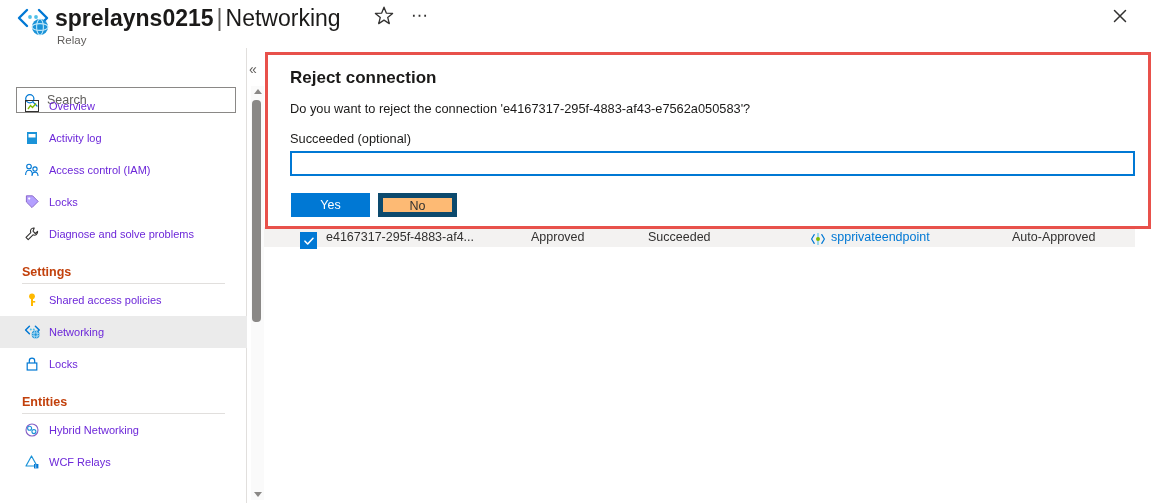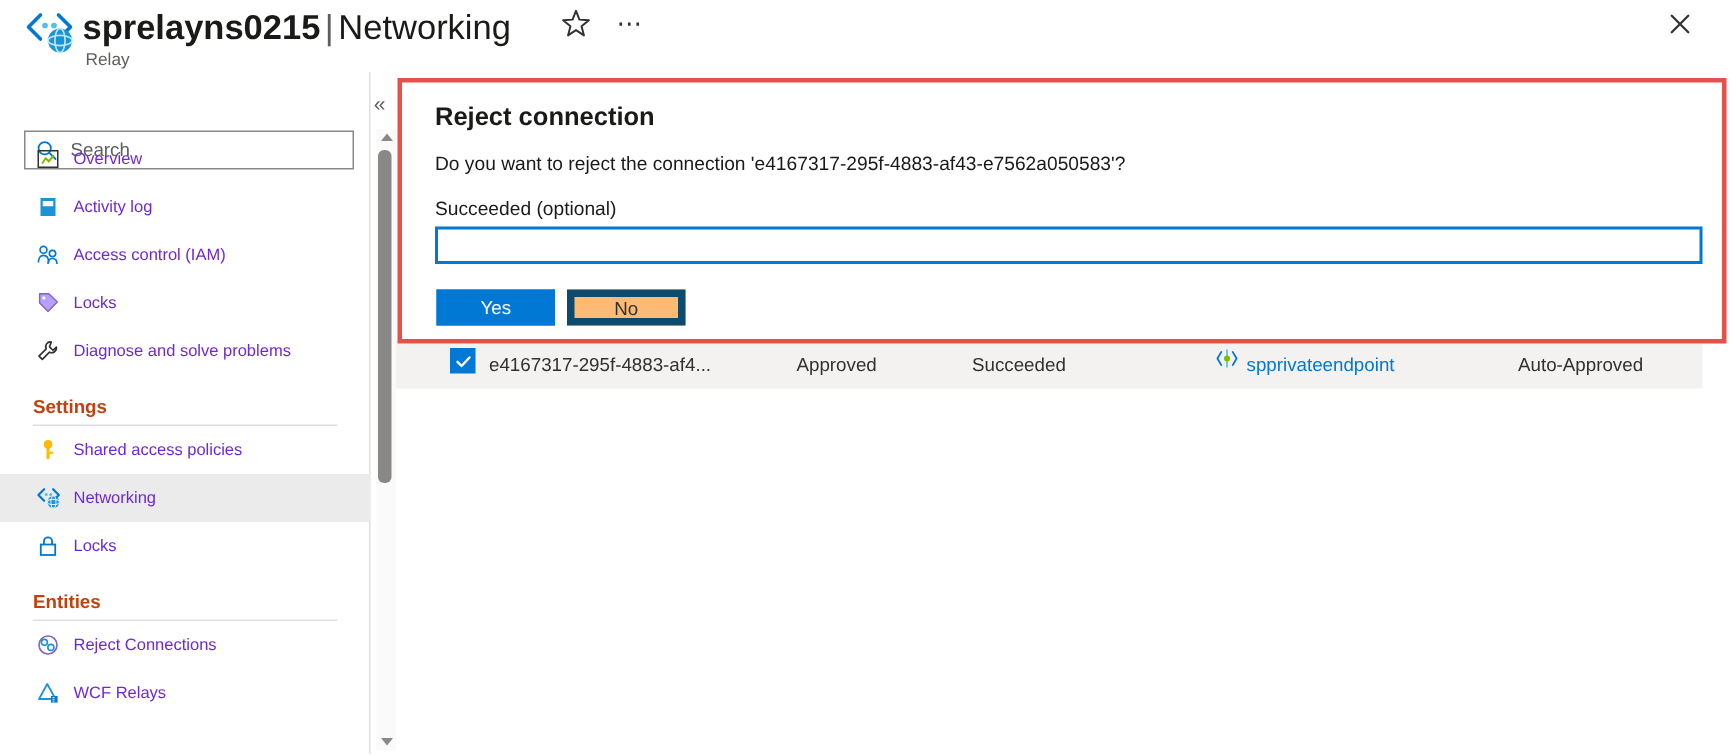--- a/index.html
+++ b/index.html
@@ -47,21 +47,21 @@
 
   
   .sb-track { position:absolute; left:251px; top:86px; width:13px; height:414px; background:#fafafa; }
   .sb-arrow-up { position:absolute; left:254px; top:89px; width:0;height:0; border-left:4px solid transparent; border-right:4px solid transparent; border-bottom:5px solid #8a8886; cursor:pointer;}
   .sb-arrow-down { position:absolute; left:254px; top:492px; width:0;height:0; border-left:4px solid transparent; border-right:4px solid transparent; border-top:5px solid #8a8886; cursor:pointer;}
   .sb-thumb { position:absolute; left:252px; top:100px; width:9px; height:222px; background:#8a8886; border-radius:4px; cursor:pointer; }
 
   
   .content { position:absolute; left:264px; top:48px; width:891px; height:455px; background:#fff; }
 
-  .table-row { position:absolute; left:0px; top:179px; width:871px; height:32px; background:#f3f2f1; display:flex; align-items:center; }
+  .table-row { position:absolute; left:0px; top:179px; width:871px; height:20px; background:#f3f2f1; display:flex; align-items:center; }
   .row-check { position:absolute; left:36px; top:5px; width:17px; height:17px; background:#0078d4; display:flex; align-items:center; justify-content:center; cursor:pointer; }
   .cell { position:absolute; font-size:12.5px; color:#323130; white-space:nowrap; }
   .c-name { left:62px; }
   .c-status { left:225px;margin-left:42px; }
   .c-prov { left:384px; }
   .c-pe-icon { left:545px; top:3px; width:18px; height:18px; }
   .c-pe { left:567px; color:#0078d4; cursor:pointer; }
   .c-desc { left:708px;margin-left:40px; }
 
   
@@ -231,21 +231,21 @@
       <div class="nav-group-rule"></div>
 
       <div class="nav-item">
         <span class="ni-icon">
           <svg width="16" height="16" viewBox="0 0 16 16">
             <circle cx="8" cy="8" r="6" fill="none" stroke="#8661c5" stroke-width="1.1"></circle>
             <circle cx="5.6" cy="6.2" r="2" fill="none" stroke="#1b93d8" stroke-width="1.1"></circle>
             <circle cx="9.9" cy="9.6" r="2" fill="none" stroke="#1b93d8" stroke-width="1.1"></circle>
           </svg>
         </span>
-        <span class="ni-label">Reject Connections</span>
+        <span class="ni-label">Hybrid Networking</span>
       </div>
 
       <div class="nav-item">
         <span class="ni-icon">
           <svg width="16" height="16" viewBox="0 0 16 16">
             <path d="M7.5 2 L13 12 L2 12 Z" fill="none" stroke="#1b93d8" stroke-width="1.2" stroke-linejoin="round"></path>
             <rect x="10" y="10" width="4.4" height="4.4" fill="#0078d4"></rect>
             <path d="M11 11 h1.4 M11 12.2 h1.4 M11 13.4 h1.4" stroke="#ffffff" stroke-width="0.55"></path>
           </svg>
         </span>

